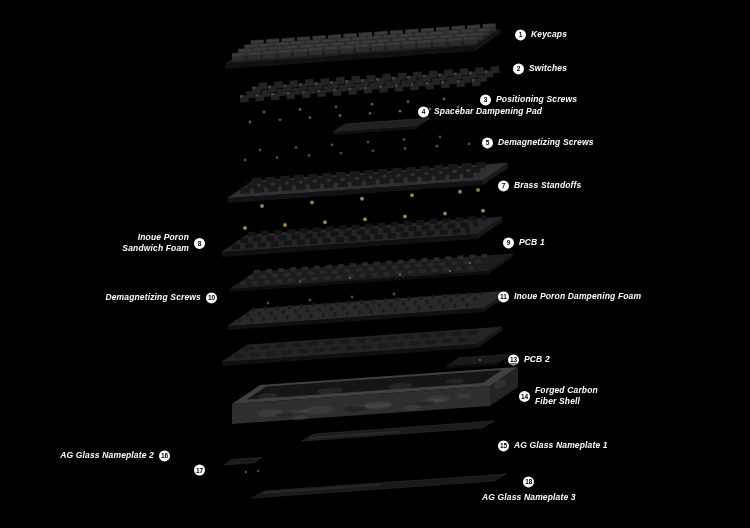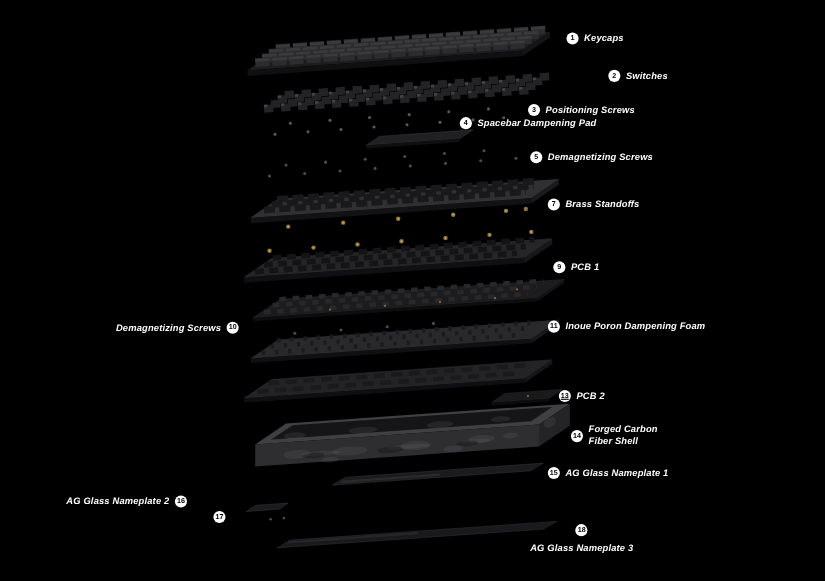--- a/index.html
+++ b/index.html
@@ -257,39 +257,44 @@
     <path d="M262 493 L380 484.7" stroke="#ffffff" stroke-width="2" opacity="0.06" fill="none"></path>
   </g>
 
 </svg>
 
 <div id="labels-layer">
       <div class="part-label right" style="top: 35px; left: 515px;">
         <span class="badge">1</span>
         <span class="ltext">Keycaps</span>
       </div>
-      <div class="part-label right" style="top: 69px; left: 518px; padding-left: 35px;">
+      <div class="part-label right" style="top: 69px; left: 478px; padding-left: 35px;">
         <span class="badge">2</span>
         <span class="ltext">Switches</span>
       </div>
       <div class="part-label right" style="top: 100px; left: 461px; padding-left: 19px;">
         <span class="badge">3</span>
         <span class="ltext">Positioning Screws</span>
       </div>
       <div class="part-label right" style="top: 112px; left: 418px;">
         <span class="badge">4</span>
         <span class="ltext">Spacebar Dampening Pad</span>
       </div>
       <div class="part-label right" style="top: 143px; left: 482px;">
         <span class="badge">5</span>
         <span class="ltext">Demagnetizing Screws</span>
       </div>
       <div class="part-label right" style="top: 186px; left: 498px;">
         <span class="badge">7</span>
         <span class="ltext">Brass Standoffs</span>
+      </div>
+      <div class="part-label left" style="top: 243px; right: 511px;">
+        <span class="ltext">Inoue Poron
+Sandwich Foam</span>
+        <span class="badge">8</span>
       </div>
       <div class="part-label right" style="top: 243px; left: 503px;">
         <span class="badge">9</span>
         <span class="ltext">PCB 1</span>
       </div>
       <div class="part-label left" style="top: 298px; right: 499px;">
         <span class="ltext">Demagnetizing Screws</span>
         <span class="badge">10</span>
       </div>
       <div class="part-label right" style="top: 297px; left: 498px;">
@@ -298,21 +303,21 @@
       </div>
       <div class="part-label right" style="top: 360px; left: 508px; text-decoration: underline;">
         <span class="badge">13</span>
         <span class="ltext">PCB 2</span>
       </div>
       <div class="part-label right" style="top: 396px; left: 519px;">
         <span class="badge">14</span>
         <span class="ltext">Forged Carbon
 Fiber Shell</span>
       </div>
-      <div class="part-label right" style="top: 430px; left: 498px;">
+      <div class="part-label right" style="top: 446px; left: 498px;">
         <span class="badge">15</span>
         <span class="ltext">AG Glass Nameplate 1</span>
       </div>
       <div class="part-label left" style="top: 456px; right: 546px;">
         <span class="ltext">AG Glass Nameplate 2</span>
         <span class="badge">16</span>
       </div>
       <div class="part-label left" style="top: 470px; right: 511px;">
         <span class="badge">17</span>
       </div>

